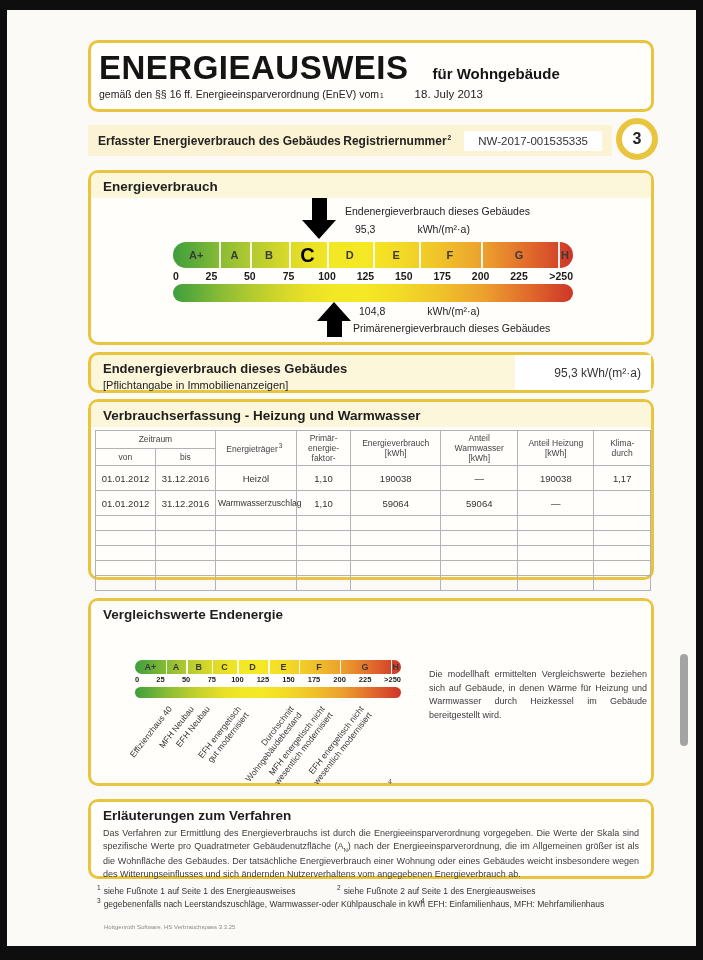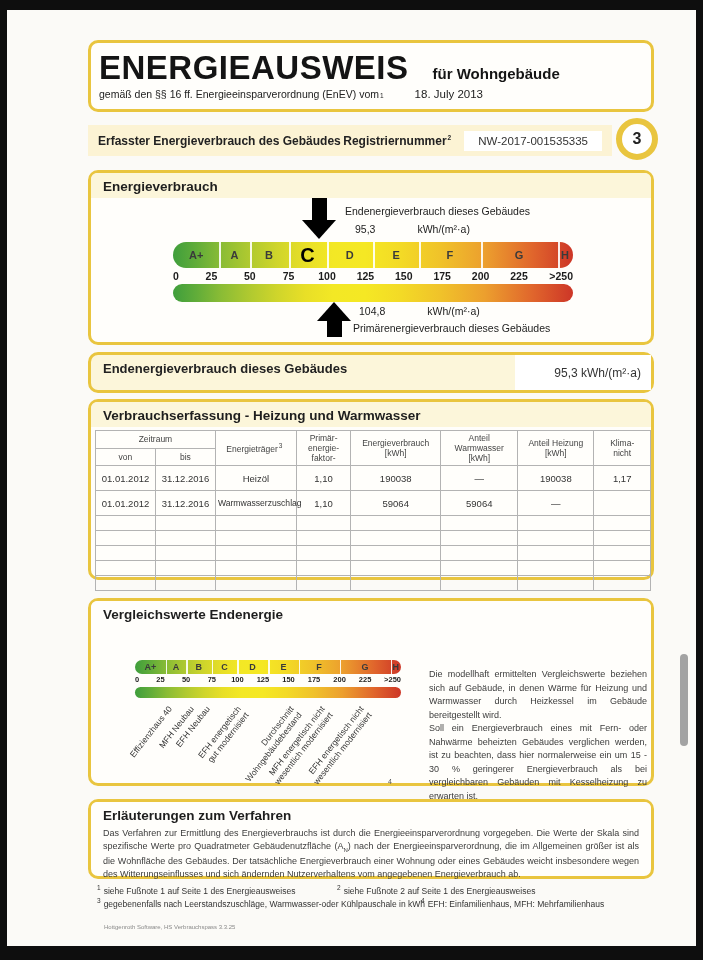--- a/index.html
+++ b/index.html
@@ -167,20 +167,21 @@
             <span>kWh/(m²·a)</span>
           </div>
           <div class="lbl" style="left:45%; top:124px;">Primärenergieverbrauch dieses Gebäudes</div>
         </div>
       </div>
     </div>
 
     <div class="box" style="left:81px; top:342px; width:566px; height:41px; background:#fcf6da;">
       <div class="ee-left">
         <div class="ee-title">Endenergieverbrauch dieses Gebäudes</div>
+        <div class="ee-note">[Pflichtangabe in Immobilienanzeigen]</div>
       </div>
       <div class="ee-val">95,3 kWh/(m²·a)</div>
     </div>
 
     <div class="box" style="left:81px; top:389px; width:566px; height:181px;">
       <div class="strip">Verbrauchserfassung - Heizung und Warmwasser</div>
       <table>
         <colgroup>
           <col style="width:10.8%">
             <col style="width:10.8%">
@@ -199,21 +200,21 @@
 energie-
 faktor-</th>
           <th rowspan="2" class="pre">Energieverbrauch
 [kWh]</th>
           <th rowspan="2" class="pre">Anteil
 Warmwasser
 [kWh]</th>
           <th rowspan="2" class="pre">Anteil Heizung
 [kWh]</th>
           <th rowspan="2" class="pre">Klima-
-nicht</th>
+durch</th>
         </tr>
         <tr>
           <th>von</th>
           <th>bis</th>
         </tr>
         <tr>
           <td>01.01.2012</td>
           <td>31.12.2016</td>
           <td>Heizöl</td>
           <td>1,10</td>
@@ -345,21 +346,20 @@
 wesentlich modernisiert</div>
             </div>
           <div class="ref-anchor" style="left:83.8%">
               <div class="ref-label">EFH energetisch nicht
 wesentlich modernisiert</div>
             </div>
         </div>
         <div class="fn4">4</div>
         <div class="cmp-text">
           <p>Die modellhaft ermittelten Vergleichswerte beziehen sich auf Gebäude, in denen Wärme für Heizung und Warmwasser durch Heizkessel im Gebäude bereitgestellt wird.</p>
-          <p>Soll ein Energieverbrauch eines mit Fern- oder Nahwärme beheizten Gebäudes verglichen werden, ist zu beachten, dass hier normalerweise ein um 15 - 30 % geringerer Energieverbrauch als bei vergleichbaren Gebäuden mit Kesselheizung zu erwarten ist.</p>
         </div>
       </div>
     </div>
 
     <div class="box" style="left:81px; top:789px; width:566px; height:80px;">
       <div class="strip" style="background:#fffefb; padding-bottom:0;">Erläuterungen zum Verfahren</div>
       <p class="exp-body"><span>Das Verfahren zur Ermittlung des Energieverbrauchs ist durch die Energieeinsparverordnung vorgegeben. Die Werte der Skala sind spezifische Werte pro Quadratmeter Gebäudenutzfläche (A</span><sub class="an">N</sub><span>) nach der Energieeinsparverordnung, die im Allgemeinen größer ist als die Wohnfläche des Gebäudes. Der tatsächliche Energieverbrauch einer Wohnung oder eines Gebäudes weicht insbesondere wegen des Witterungseinflusses und sich ändernden Nutzerverhaltens vom angegebenen Energieverbrauch ab.</span></p>
     </div>
 
     <div class="fns">

